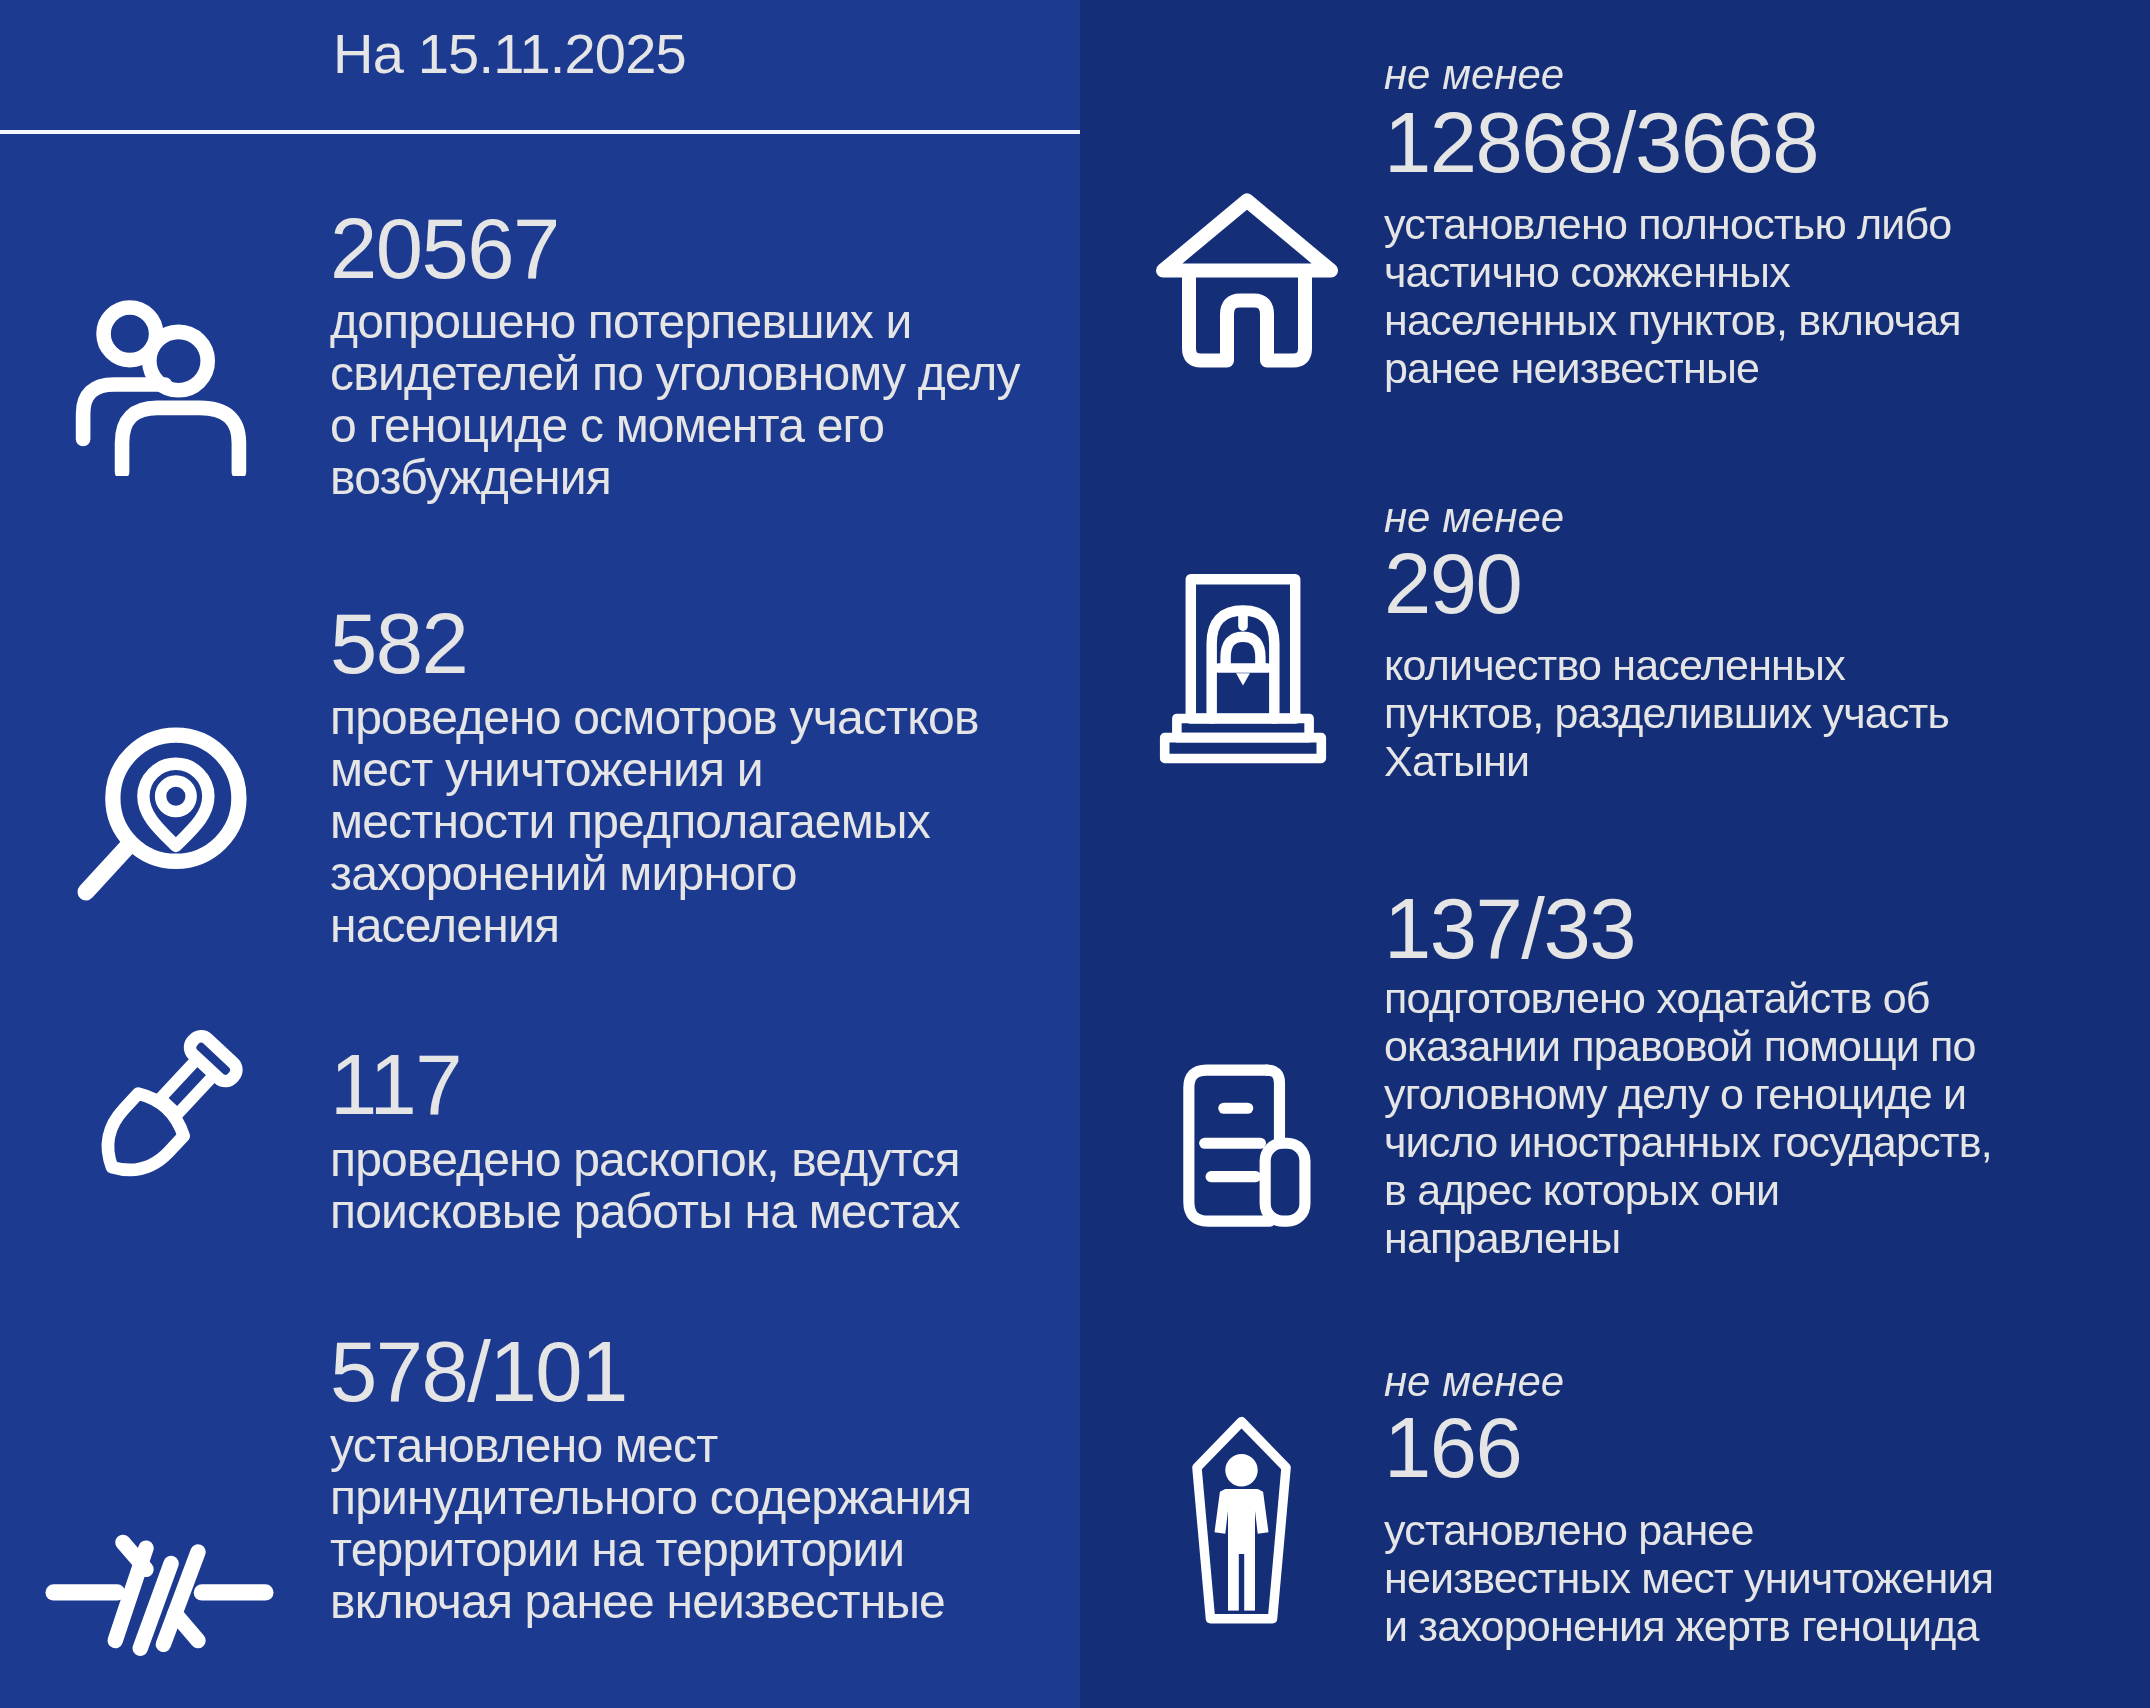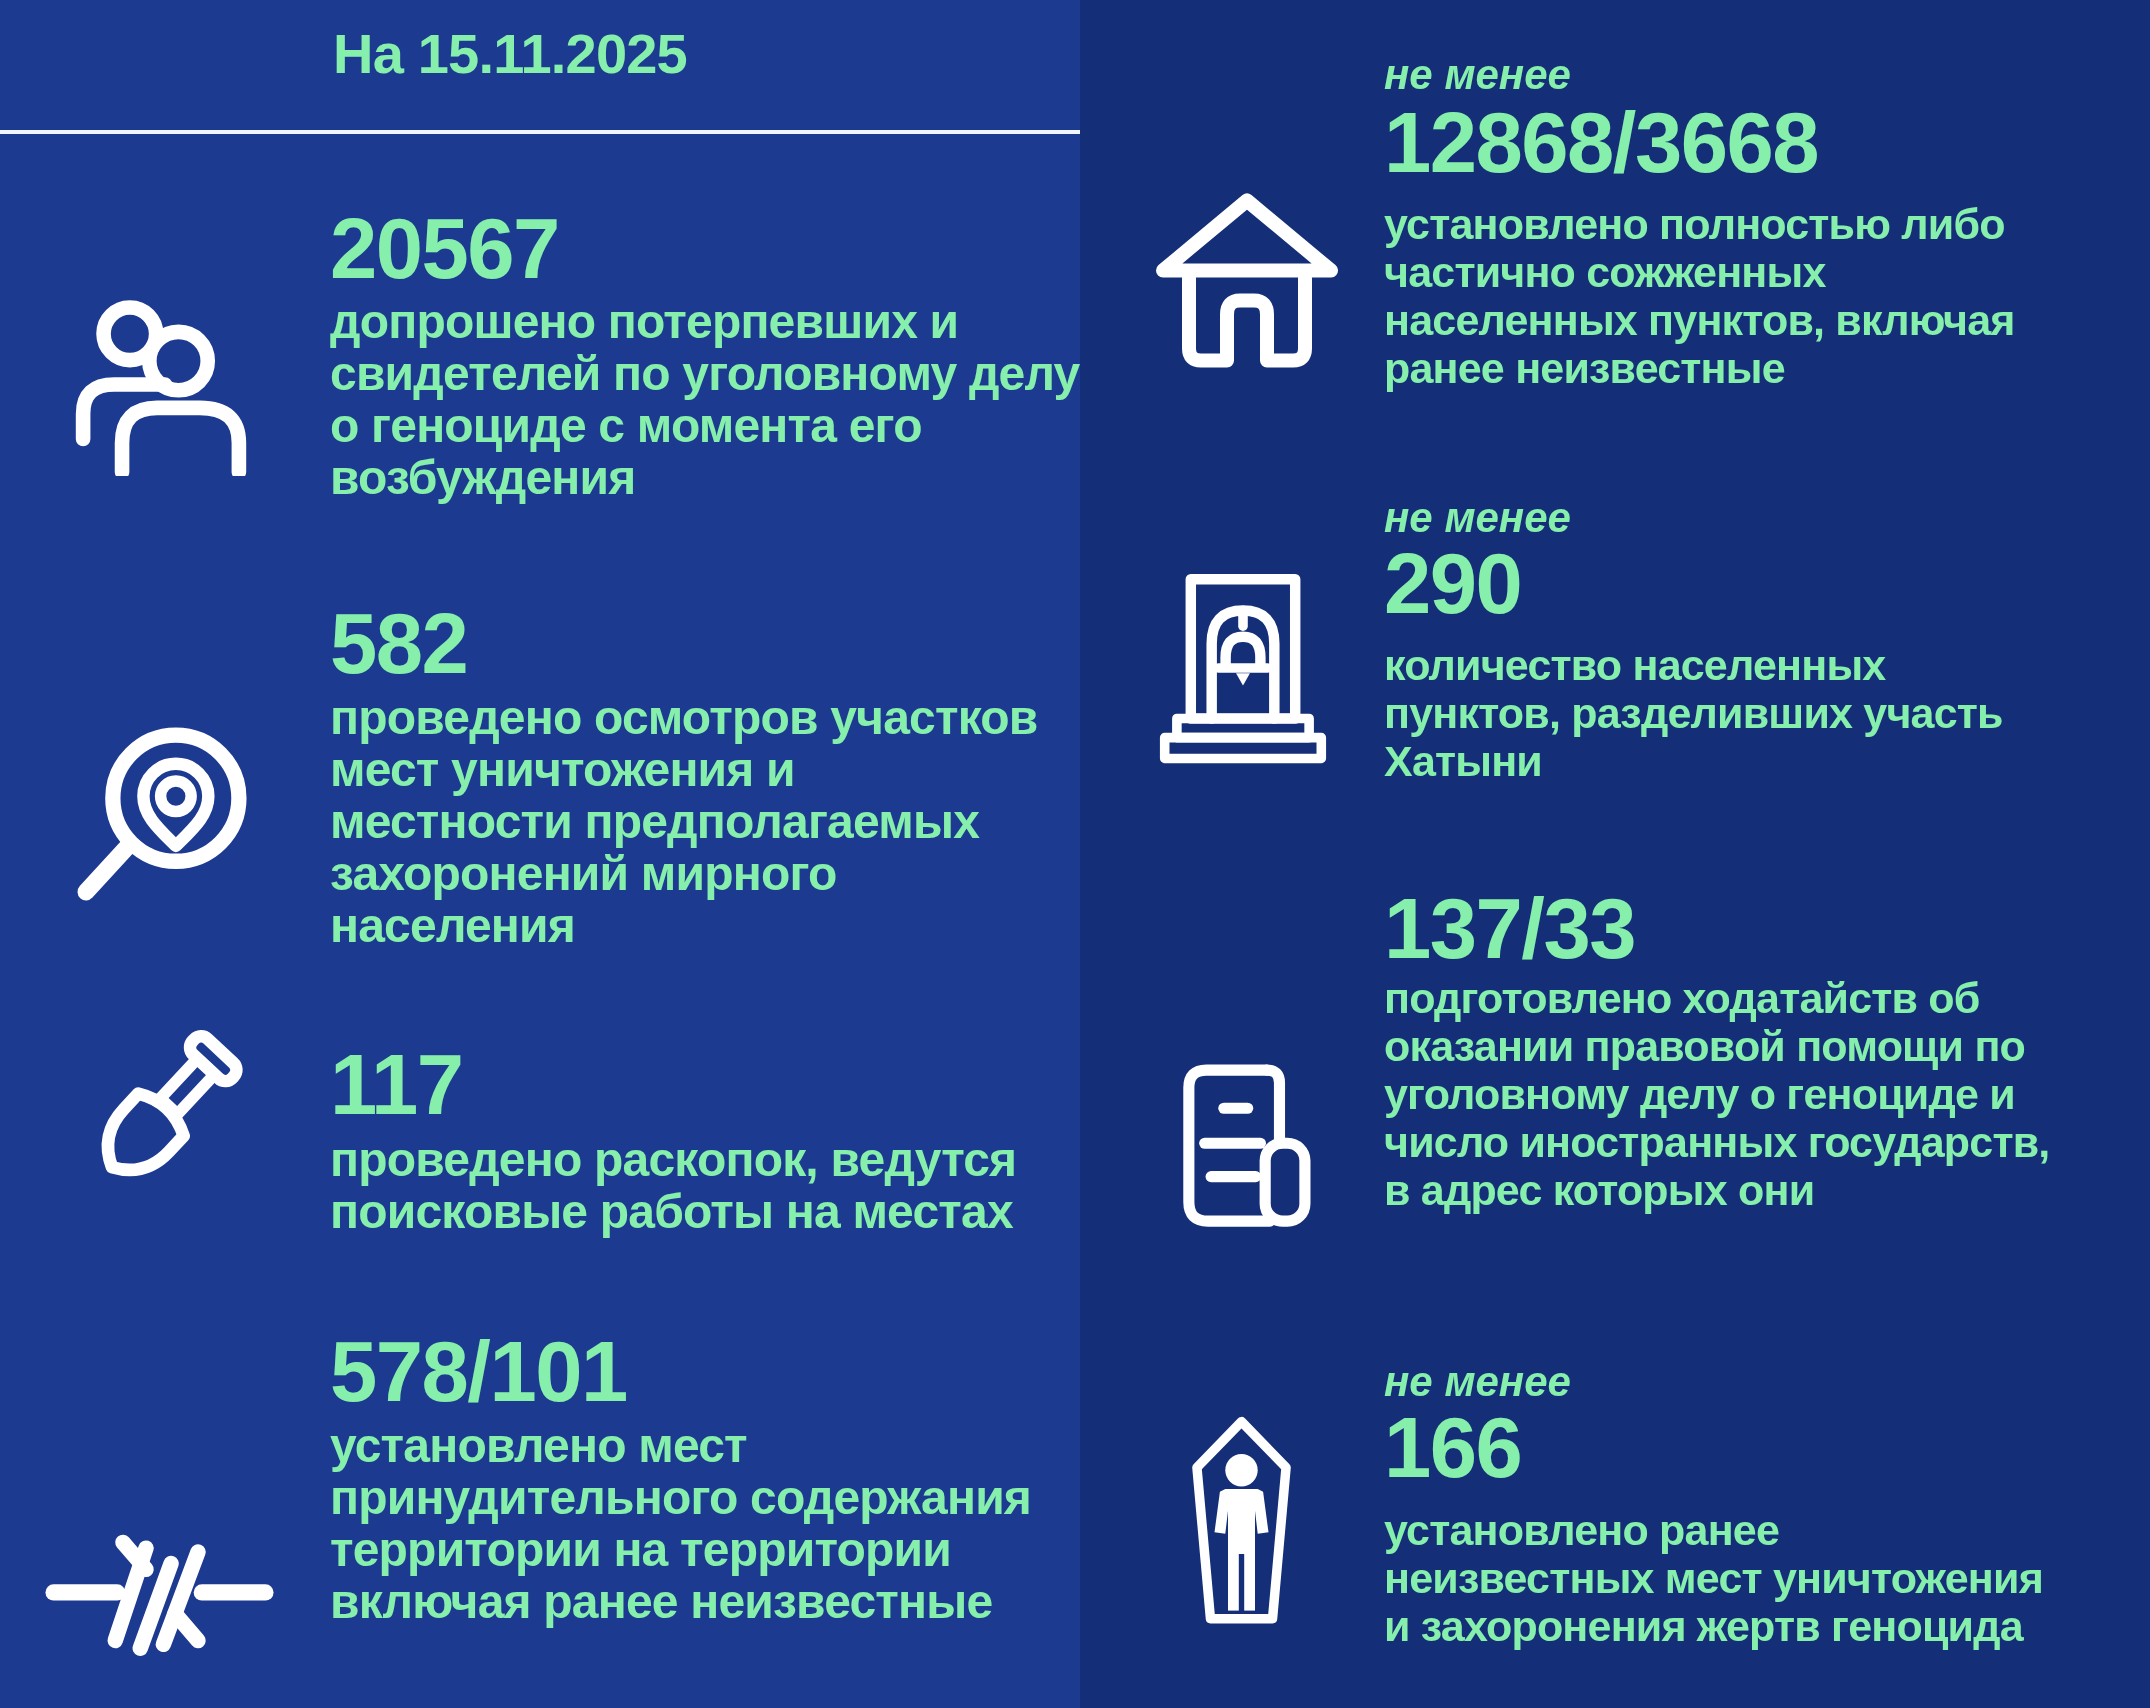--- a/index.html
+++ b/index.html
@@ -1,22 +1,22 @@
 <!DOCTYPE html>
 <html style="font-size:12px"><head>
 <meta charset="utf-8">
 <style>
   html,body{margin:0;padding:0;}
   .canvas{
     position:relative;
     width:2151px;height:1708px;
     overflow:hidden;
     font-family:"Liberation Sans","DejaVu Sans",sans-serif;
-    font-weight:700;
-    color:#86efac;
+    font-weight:400;
+    color:#e5e5e5;
     background:#1d3a91;
   }
   .col{position:absolute;top:0;height:1708px;}
   .col.left{left:0;width:1080px;background:#1d3a91;}
   .col.right{left:1080px;width:1071px;background:#142f78;}
   .title{
     position:absolute;left:333px;top:26px;
     font-size:56px;line-height:1;letter-spacing:-0.8px;white-space:nowrap;
   }
   .divider{
@@ -162,20 +162,21 @@
         <rect class="ic" x="63" y="52" width="25" height="49" rx="11" stroke-width="7" fill="#142f78"></rect>
       </svg>
     </div>
     <div class="num" style="left:304px;top:886px;">137/33</div>
     <div class="desc" style="left:304px;top:974px;">
       <span class="ln">подготовлено ходатайств об</span>
       <span class="ln">оказании правовой помощи по</span>
       <span class="ln">уголовному делу о геноциде и</span>
       <span class="ln">число иностранных государств,</span>
       <span class="ln">в адрес которых они</span>
+      <span class="ln">направлены</span>
     </div>
 
     <div class="icon" style="left:94px;top:1410px;width:135px;height:223px;">
       <svg viewBox="0 0 100 160" width="100%" height="100%">
         <path class="ic" d="M50 6 L83 40 L73 152 L27 152 L17 40 Z" stroke-width="7"></path>
         <circle class="fill-w" cx="50" cy="42" r="12"></circle>
         <path class="fill-w" d="M38 56 L62 56 L66 58 L70 88 L62 89 L60 72 L60 104 L40 104 L40 72 L38 89 L30 88 L34 58 Z"></path>
         <path class="fill-w" d="M40 104 H48 V146 H40 Z"></path>
         <path class="fill-w" d="M52 104 H60 V146 H52 Z"></path>
       </svg>

